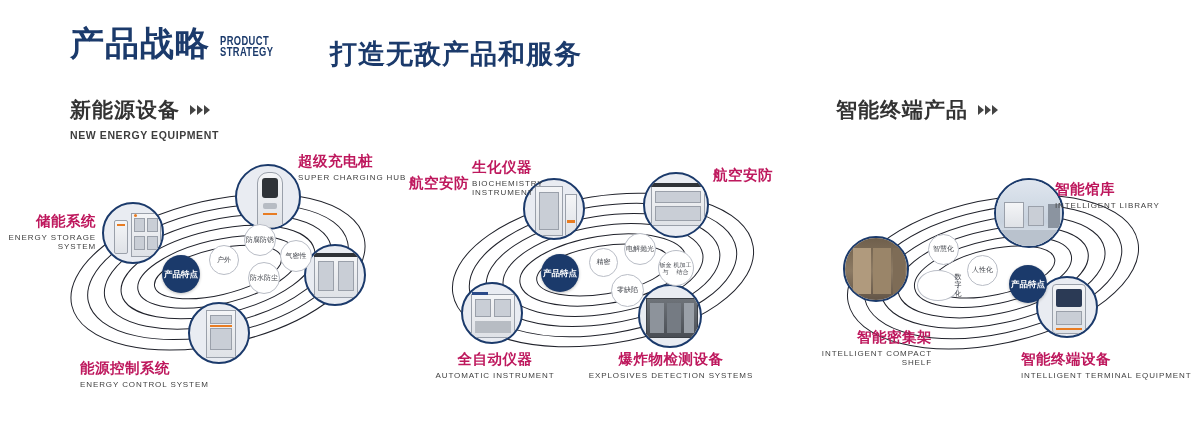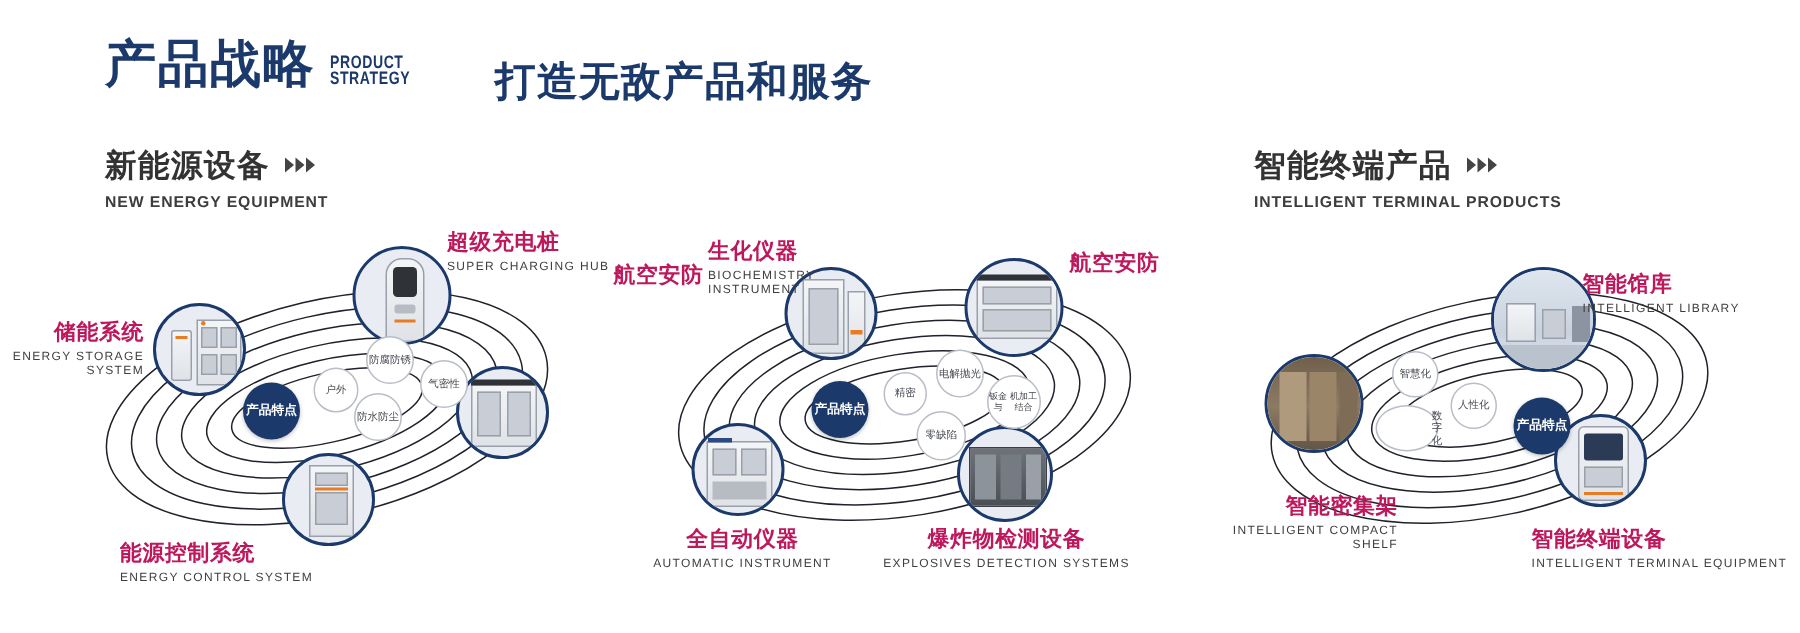--- a/index.html
+++ b/index.html
@@ -131,21 +131,20 @@
 
   <div class="sect" style="left:836px; top:96px;">
     <div class="row">
       <div class="cn">智能终端产品</div>
       <div class="chev">
           <i></i>
           <i></i>
           <i></i>
         </div>
     </div>
-    <div class="en">INTELLIGENT TERMINAL PRODUCTS</div>
   </div>
 
   <div class="cluster" style="left:40px; width:390px;">
     <svg width="390" height="240" viewBox="0 0 390 240">
       <g fill="none" stroke="#20222b" stroke-width="1">
         <ellipse cx="178" cy="122" rx="150" ry="72" transform="rotate(-13 178 122)"></ellipse>
         <ellipse cx="178" cy="122" rx="133" ry="62" transform="rotate(-13 178 122)"></ellipse>
         <ellipse cx="178" cy="122" rx="116" ry="52" transform="rotate(-13 178 122)"></ellipse>
         <ellipse cx="178" cy="122" rx="99" ry="42" transform="rotate(-13 178 122)"></ellipse>
         <ellipse cx="178" cy="122" rx="82" ry="32" transform="rotate(-13 178 122)"></ellipse>
@@ -197,21 +196,21 @@
       <span>产品</span>
       <span>特点</span>
     </div>
     <div class="pill" style="left:169px; top:95px; width:30px; height:30px;">
       <span>户外</span>
     </div>
     <div class="pill" style="left:204px; top:74px; width:32px; height:32px;">
       <span>防腐</span>
       <span>防锈</span>
     </div>
-    <div class="pill" style="left:196px; top:112px; width:32px; height:32px;">
+    <div class="pill" style="left:208px; top:112px; width:32px; height:32px;">
       <span>防水</span>
       <span>防尘</span>
     </div>
     <div class="pill" style="left:240px; top:90px; width:32px; height:32px;">
       <span>气密性</span>
     </div>
 
     <div class="cap r" style="left:-48px; top:62px; width:104px;">
       <div class="cn">储能系统</div>
       <div class="en" style="white-space:normal;">ENERGY STORAGE SYSTEM</div>

